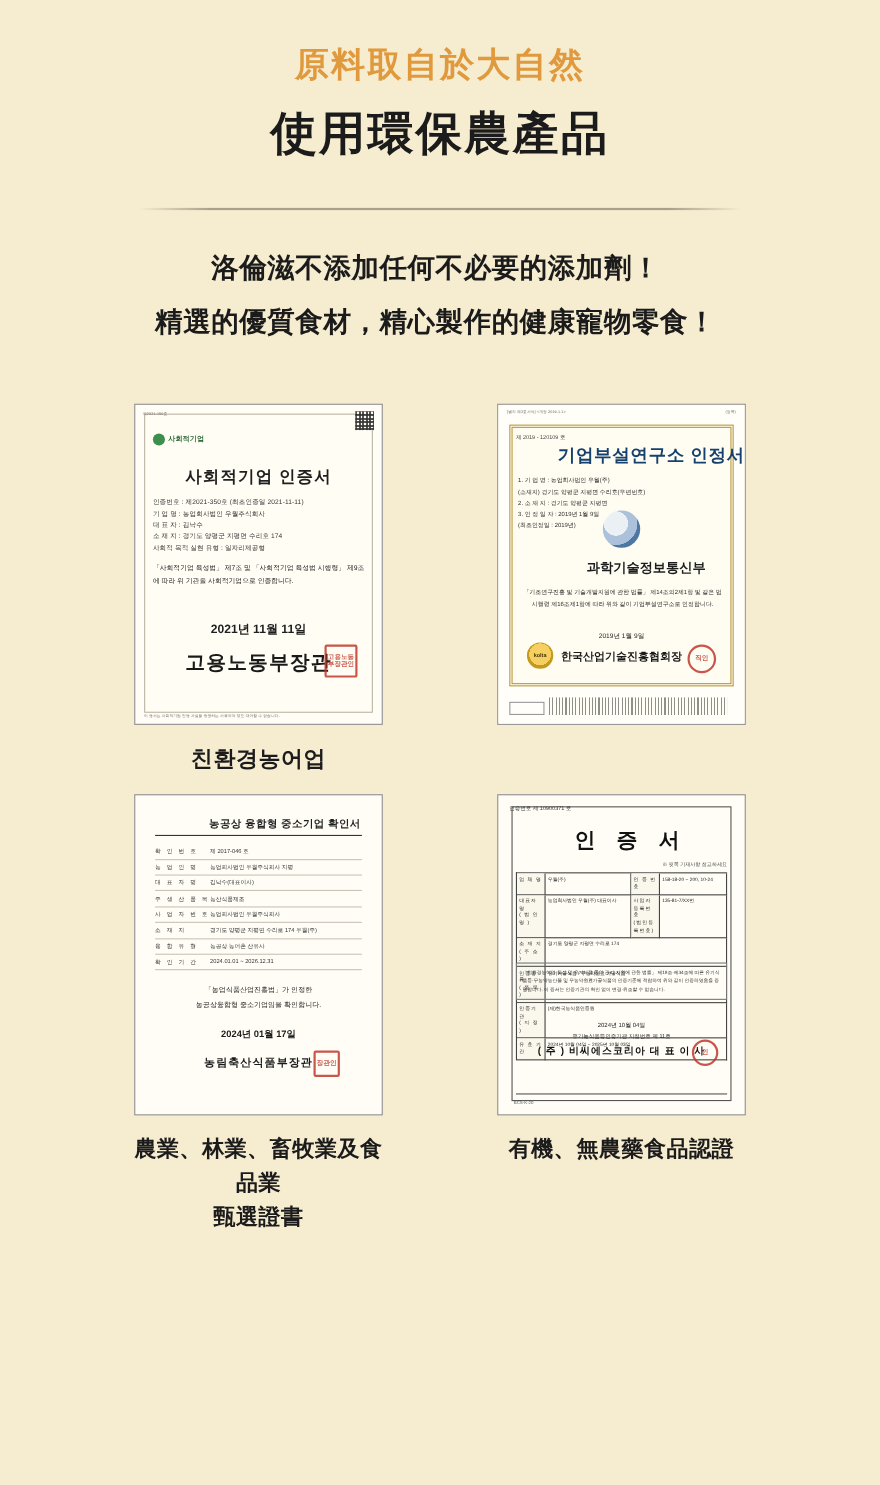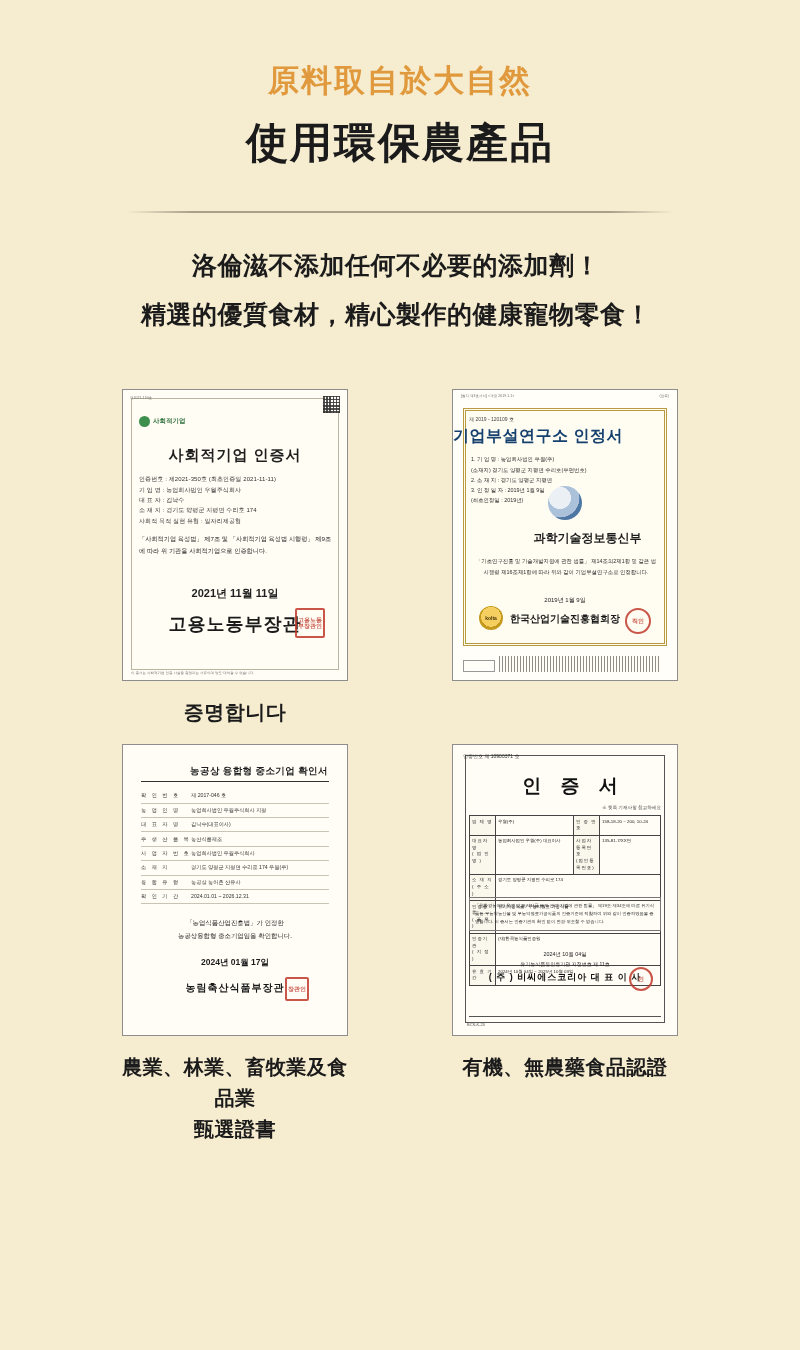--- a/index.html
+++ b/index.html
@@ -17,21 +17,21 @@
 
   .page {
     width: 800px;
     height: 1350px;
     position: relative;
     box-sizing: border-box;
   }
 
   
   .heading-block {
-    padding-top: 62px;
+    padding-top: 40px;
     text-align: center;
   }
   .heading-sub {
     font-size: 31px;
     letter-spacing: 2px;
     color: #e09a3d;
     font-weight: bold;
     line-height: 1.25;
   }
   .heading-main {
@@ -214,21 +214,21 @@
   .c2-top {
     position:absolute; top:4px; left:8px; right:8px;
     display:flex; justify-content:space-between;
   }
   .c2-kicker {
     position:absolute; top:26px; left:16px;
     font-size:5px; color:#444;
   }
   .c2-title {
     position:absolute; top:36px; left:0; right:0;
-    text-align:left;
+    text-align:right;
     font-size: 16px; font-weight:bold; color:#16406e;
     letter-spacing:.5px;
   }
   .c2-rows {
     position:absolute; top:64px; left:18px; right:16px;
   }
   .c2-rows div { font-size:5.4px; color:#2b2b2b; line-height:1.9; }
   .c2-seal {
     position:absolute; top:96px; left:50%; transform:translateX(-50%);
     width: 34px; height:34px; border-radius:50%;
@@ -395,21 +395,21 @@
           <div>대 표 자 : 김낙수</div>
           <div>소 재 지 : 경기도 양평군 지평면 수리호 174</div>
           <div>사회적 목적 실현 유형 : 일자리제공형</div>
         </div>
         <div class="c1-body">「사회적기업 육성법」 제7조 및 「사회적기업 육성법 시행령」 제9조에 따라 위 기관을 사회적기업으로 인증합니다.</div>
         <div class="c1-date">2021년 11월 11일</div>
         <div class="c1-sign">고용노동부장관</div>
         <div class="stamp c1-stamp">고용노동부장관인</div>
         <div class="c1-foot tiny">이 증서는 사회적기업 인증 사실을 증명하는 서류이며 양도·대여할 수 없습니다.</div>
       </div>
-      <div class="cert-caption">증명합니다</div>
+      <div class="cert-caption">친환경농어업</div>
     </div>
 
     <div class="cert-cell">
       <div class="cert-img">
         <div class="c2-bg"></div>
         <div class="c2-frame"></div>
         <div class="c2-top">
           <div class="tiny">[별지 제3호서식] &lt;개정 2019.1.1&gt;</div>
           <div class="tiny">(앞쪽)</div>
         </div>

